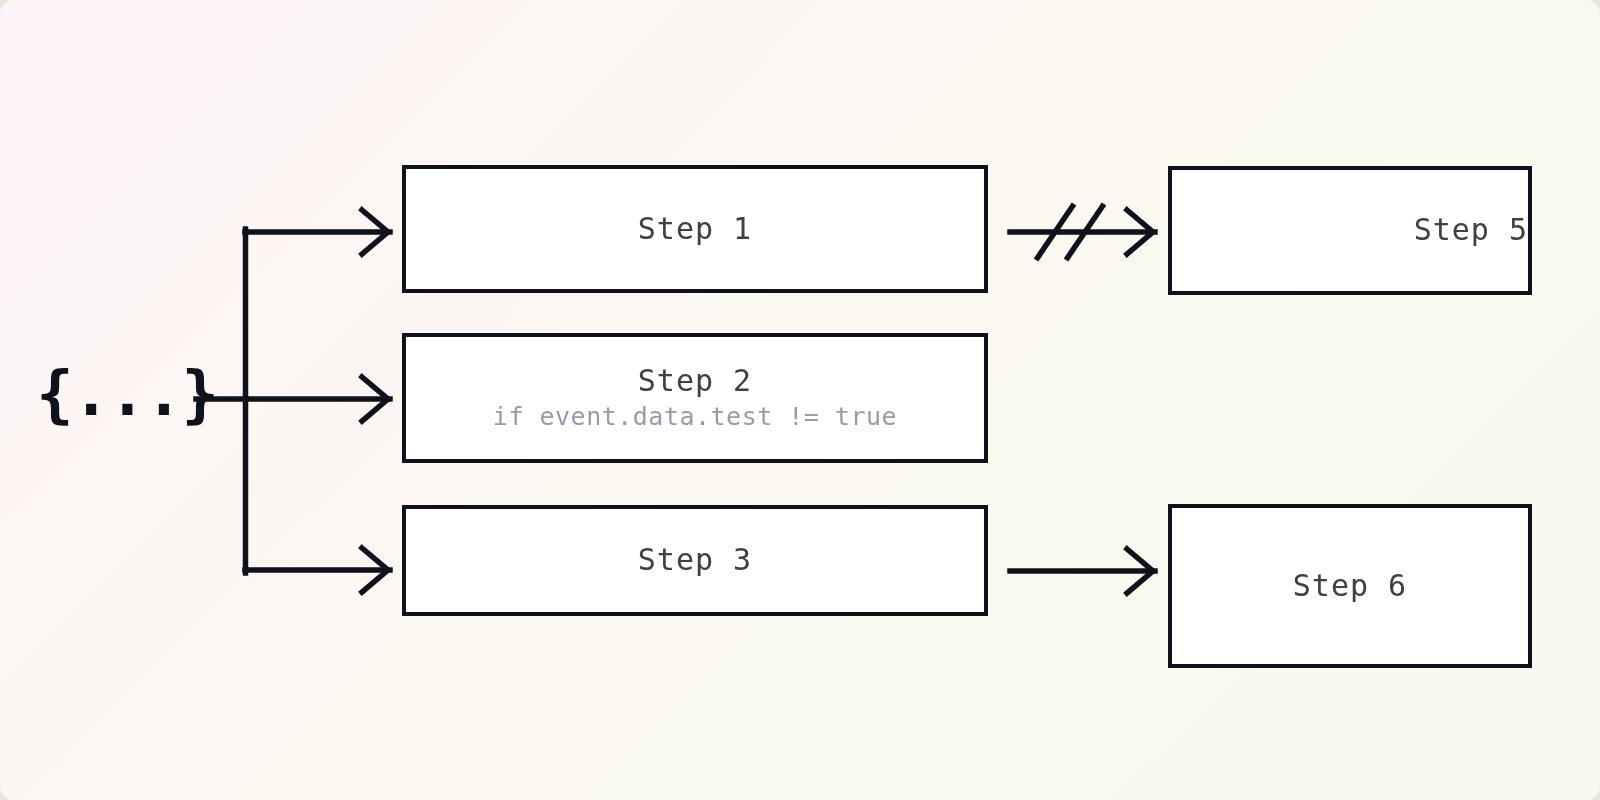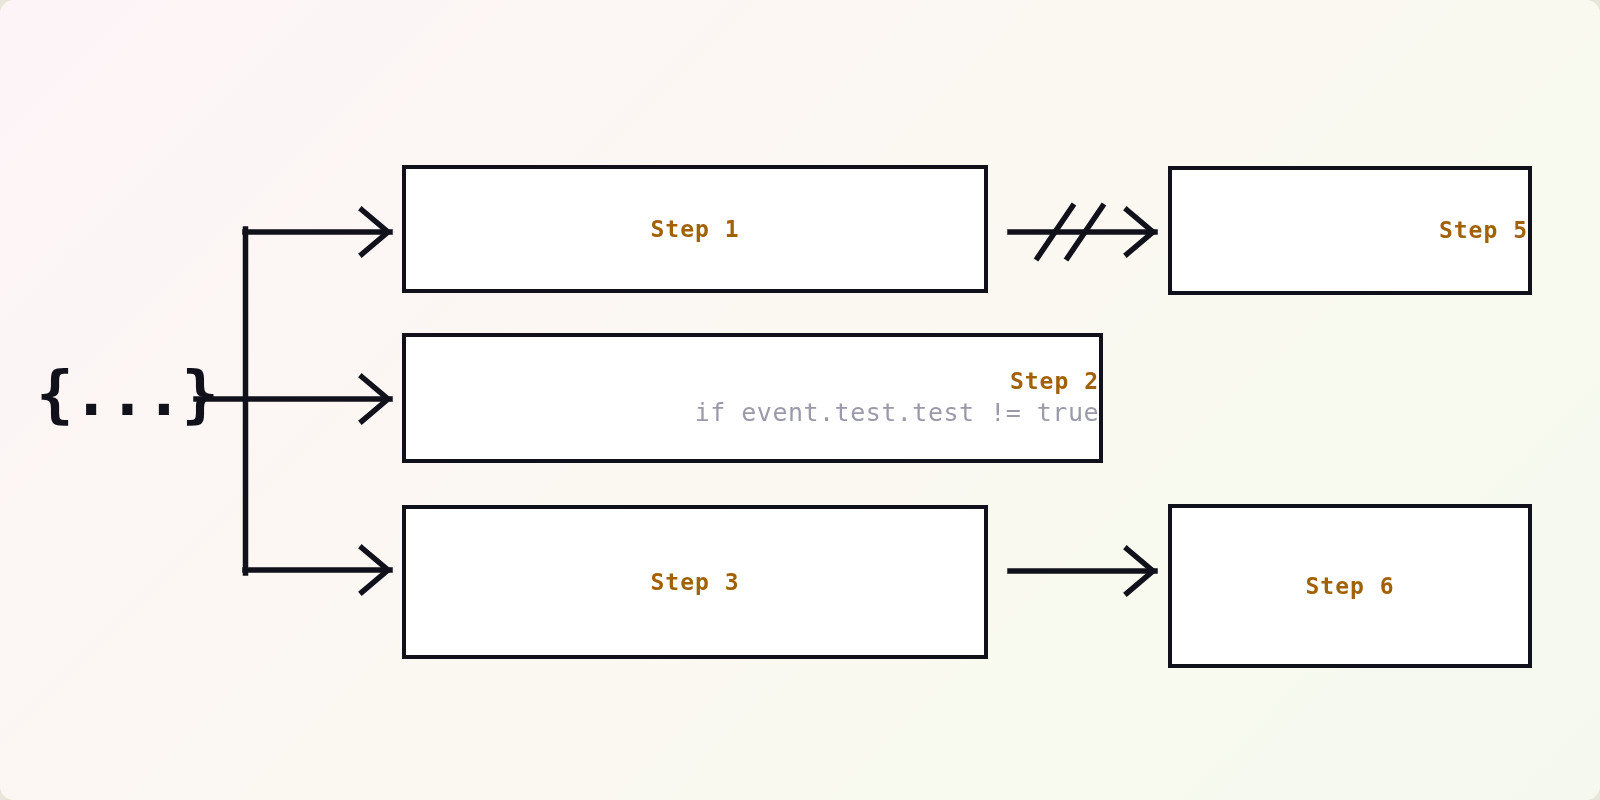--- a/index.html
+++ b/index.html
@@ -87,43 +87,43 @@
     background: #ffffff;
     border: 4.5px solid #11111b;
     border-radius: 0;
     display: flex;
     flex-direction: column;
     align-items: center;
     justify-content: center;
   }
   .step-title {
     font-family: "DejaVu Sans Mono", "Liberation Mono", monospace;
-    font-size: 23px;
-    font-weight: bold;
-    color: #a16207;
+    font-size: 30px;
+    font-weight: normal;
+    color: #404040;
     letter-spacing: 1px;
     line-height: 1.15;
     white-space: pre;
   }
   .step-subtitle {
     font-family: "DejaVu Sans Mono", "Liberation Mono", monospace;
     font-size: 25px;
     font-weight: normal;
     color: #9a9aab;
     letter-spacing: 0.5px;
     line-height: 1.2;
     margin-top: 3px;
     white-space: pre;
   }
   .step-subtitle:empty { display: none; }
 
   
   #step-1 { left: 402px; top: 165px; width: 586px; height: 128px; }
-  #step-2 { left: 402px; top: 333px; width: 701px; height: 130px; align-items: flex-end; }
-  #step-3 { left: 402px; top: 505px; width: 586px; height: 154px; }
+  #step-2 { left: 402px; top: 333px; width: 586px; height: 130px; }
+  #step-3 { left: 402px; top: 505px; width: 586px; height: 111px; }
   #step-5 { left: 1168px; top: 166px; width: 364px; height: 129px; align-items: flex-end; }
   #step-6 { left: 1168px; top: 504px; width: 364px; height: 164px; }
 </style>
 </head>
 <body>
 
 <div id="canvas">
 
   <svg id="wires" viewBox="0 0 1600 800" width="1600" height="800" xmlns="http://www.w3.org/2000/svg">
 
@@ -159,21 +159,21 @@
 
   <div id="source-node">{...}</div>
 
   <div class="step-box" id="step-1">
     <div class="step-title">Step 1</div>
 
   </div>
 
   <div class="step-box" id="step-2">
     <div class="step-title">Step 2</div>
-    <div class="step-subtitle">if event.test.test != true</div>
+    <div class="step-subtitle">if event.data.test != true</div>
   </div>
 
   <div class="step-box" id="step-3">
     <div class="step-title">Step 3</div>
 
   </div>
 
   <div class="step-box" id="step-5">
     <div class="step-title">Step 5</div>
 

